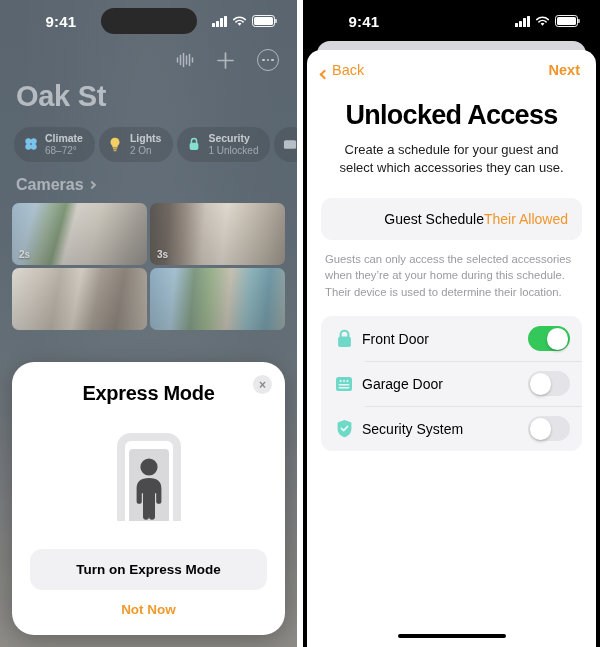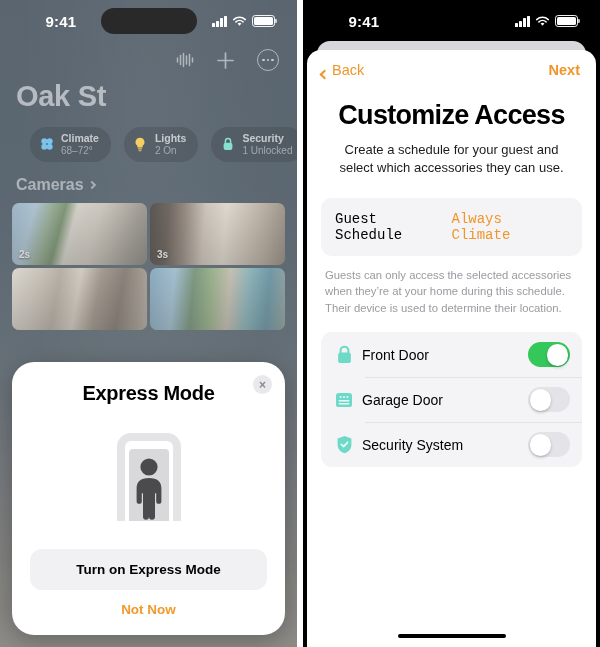--- a/index.html
+++ b/index.html
@@ -84,21 +84,21 @@
 
   .home-title {
     position: relative; z-index: 3;
     font-size: 29px; font-weight: bold; color: rgba(235,238,240,.62);
     padding: 8px 0 0 16px; letter-spacing: -.3px;
   }
 
   
   .chips {
     position: relative; z-index: 3;
-    display: flex; gap: 13px; padding: 14px 0 0 30px;
+    display: flex; gap: 4px; padding: 14px 0 0 14px;
   }
   .chip {
     display: flex; align-items: center; gap: 7px;
     background: rgba(22,30,38,.30);
     border-radius: 17px; padding: 6px 12px 6px 9px;
     flex: 0 0 auto;
   }
   .chip-txt { display:flex; flex-direction: column; line-height: 1.12; }
   .chip-title { font-size: 10.5px; font-weight: bold; color: rgba(240,242,244,.72);}
   .chip-sub { font-size: 10px; color: rgba(226,230,234,.52);}
@@ -218,23 +218,22 @@
   .sheet-sub {
     text-align:center; font-size: 13px; line-height:1.42; color:#1c1c1e;
     padding: 10px 26px 0 26px;
   }
 
   .card {
     margin: 20px 14px 0 14px;
     background: #f4f4f6; border-radius: 11px;
   }
   .row-schedule {
-    display:flex; justify-content: space-between; align-items:center;
+    display:flex; justify-content: flex-end; align-items:center;
     padding: 13px 14px;
-    font-family: Liberation Mono, monospace;
   }
   .row-schedule .lbl { font-size: 14px; color:#000; }
   .row-schedule .val { font-size: 14px; color:#f0952a; }
 
   .note {
     padding: 11px 18px 0 18px;
     font-size: 11.3px; line-height: 1.46; color: #9a9aa0;
   }
 
   .list-card {
@@ -448,27 +447,27 @@
 
     <div class="sheet">
       <div class="sheet-nav">
         <span class="nav-back">
           <span class="chev-l"></span>
           <span>Back</span>
         </span>
         <span class="nav-next">Next</span>
       </div>
 
-      <div class="sheet-title">Customize Access</div>
+      <div class="sheet-title">Unlocked Access</div>
       <div class="sheet-sub">Create a schedule for your guest and select which accessories they can use.</div>
 
       <div class="card">
         <div class="row-schedule">
           <span class="lbl">Guest Schedule</span>
-          <span class="val">Always Climate</span>
+          <span class="val">Their Allowed</span>
         </div>
       </div>
 
       <div class="note">Guests can only access the selected accessories when they’re at your home during this schedule. Their device is used to determine their location.</div>
 
       <div class="list-card">
 
         <div class="acc-row">
           <span class="acc-icon">
             <svg width="17" height="19" viewBox="0 0 17 19">

